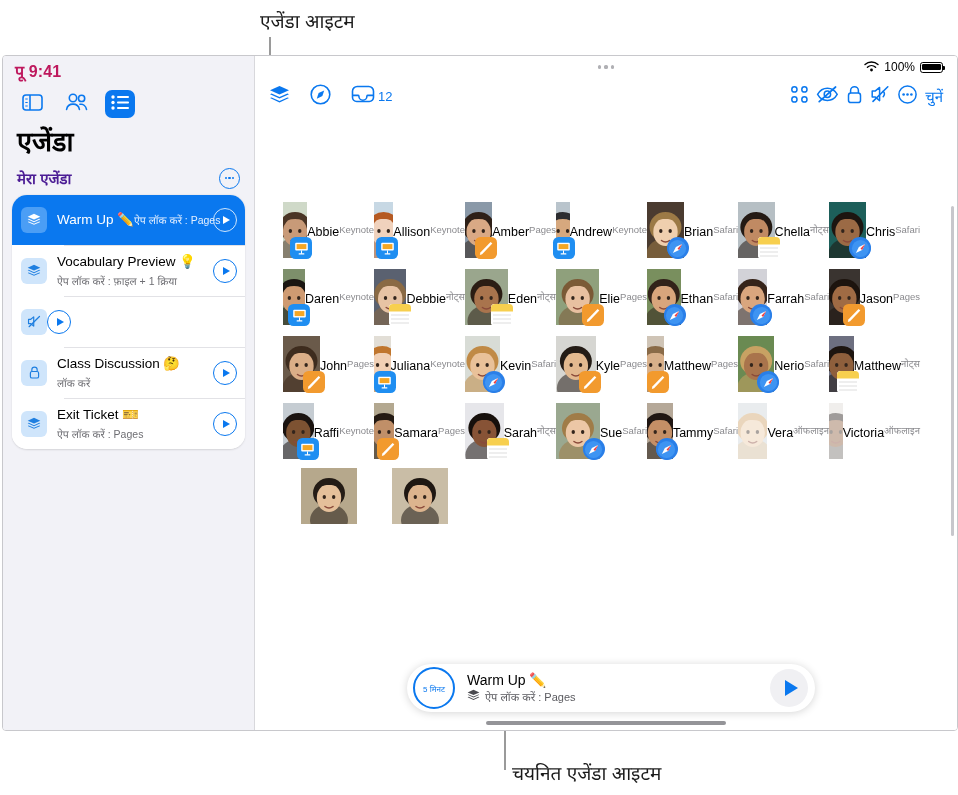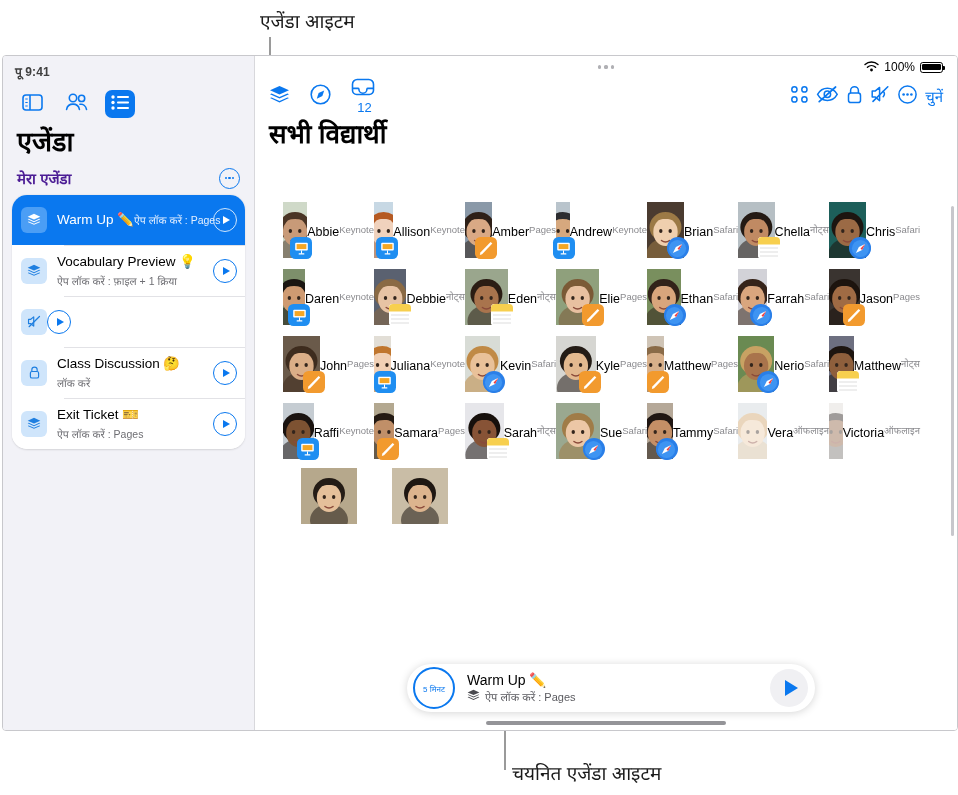--- a/index.html
+++ b/index.html
@@ -16,21 +16,21 @@
   .callout-line{position:absolute;background:#9a9a9a;}
 
   
   .device{position:absolute;left:2px;top:55px;width:954px;height:674px;
     background:#fff;border:1px solid #c8c8cc;border-radius:4px;overflow:hidden;display:flex;}
 
   
   .sidebar{width:252px;height:100%;background:#f2f2f7;box-sizing:border-box;
     border-right:1px solid #d8d8dc;position:relative;flex:0 0 252px;}
   .sb-status{height:22px;display:flex;align-items:center;padding:4px 0 0 12px;}
-  .sb-time{font-size:12px;font-weight:bold;color:#404040;letter-spacing:.1px;}
+  .sb-time{font-size:16px;font-weight:bold;color:#be185d;letter-spacing:.1px;}
   .sb-icons{display:flex;align-items:center;gap:14px;padding:8px 0 0 14px;}
   .sb-icobtn{width:30px;height:28px;display:flex;align-items:center;justify-content:center;
     border-radius:7px;}
   .sb-icobtn.active{background:#0a78ef;}
   .sb-title{font-size:27px;font-weight:bold;color:#000;padding:8px 0 0 14px;line-height:1.25;}
   .sb-subhead{display:flex;align-items:center;justify-content:space-between;
     padding:8px 14px 6px 14px;}
   .sb-subhead-txt{font-size:15px;font-weight:bold;color:#4c1d95;}
   .more-circle{width:19px;height:19px;border:1.4px solid #0a78ef;border-radius:50%;
     display:flex;align-items:center;justify-content:center;}
@@ -68,21 +68,21 @@
     padding:1.3px;box-sizing:border-box;}
   .batt b{display:block;width:100%;height:100%;background:#000;border-radius:1.2px;}
   .batt:after{content:"";position:absolute;right:-3px;top:3.4px;width:1.6px;height:4px;
     background:#000;border-radius:0 1px 1px 0;}
 
   .toolbar{display:flex;align-items:center;height:36px;padding:0 14px 0 14px;}
   .tb-left{display:flex;align-items:center;gap:20px;}
   .tb-right{margin-left:auto;display:flex;align-items:center;gap:8px;justify-content:flex-end;}
   .tb-badge-num{font-size:13px;color:#0a78ef;font-weight:500;margin-left:3px;}
   .tb-select{font-size:15px;color:#0a78ef;}
-  .tb-item{display:flex;align-items:center;flex-direction:column;}
+  .tb-item{display:flex;align-items:center;}
 
   .page-title{font-size:26px;font-weight:bold;color:#000;padding:4px 0 0 14px;line-height:1.3;}
 
   .grid{position:absolute;left:0;right:0;top:132px;bottom:0;padding:14px 24px 0 28px;box-sizing:border-box;}
   .grid-row{display:flex;justify-content:flex-start;gap:0;margin-bottom:11px;}
   .cell{width:91px;display:flex;flex-direction:row;align-items:center;position:relative;justify-content:center;}
   .av-wrap{position:relative;width:56px;height:56px;}
   .avatar{width:56px;height:56px;border-radius:50%;overflow:hidden;position:relative;background:#d8d8dc;}
   .avatar svg{display:block;width:100%;height:100%;}
   .avatar.offline{opacity:.42;}
@@ -349,21 +349,20 @@
                   <circle cx="5.6" cy="9.5" r="1.3" fill="#0a78ef"></circle>
                   <circle cx="9.5" cy="9.5" r="1.3" fill="#0a78ef"></circle>
                   <circle cx="13.4" cy="9.5" r="1.3" fill="#0a78ef"></circle>
                 </svg>
             </span>
           </span>
           <span class="tb-select">चुनें</span>
         </div>
       </div>
 
-      <div class="page-title">सभी विद्यार्थी</div>
 
       <div class="grid" id="student-grid">
           <div class="grid-row">
             <div class="cell">
               <span class="av-wrap"><span class="avatar"><svg viewBox="0 0 56 56" preserveAspectRatio="xMidYMid slice">
                     <rect width="56" height="56" fill="#cfd9c8"></rect>
                     <ellipse cx="28" cy="52" rx="19" ry="16" fill="#4a3526" opacity=".55"></ellipse>
                     <ellipse cx="28" cy="25" rx="16" ry="15" fill="#4a3526"></ellipse>
                     <ellipse cx="28" cy="30" rx="12.2" ry="14" fill="#c89a78"></ellipse>
                     <path d="M13 24c1-9 7.5-13 15-13s14 4 15 13c-3-5-8-7-15-7s-12 2-15 7z" fill="#4a3526"></path>

